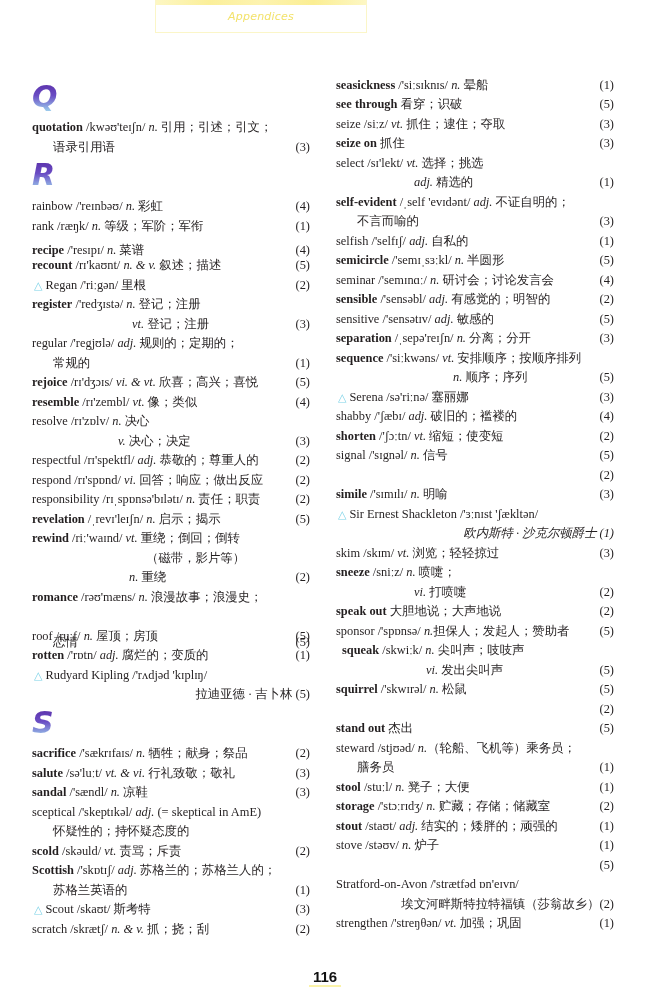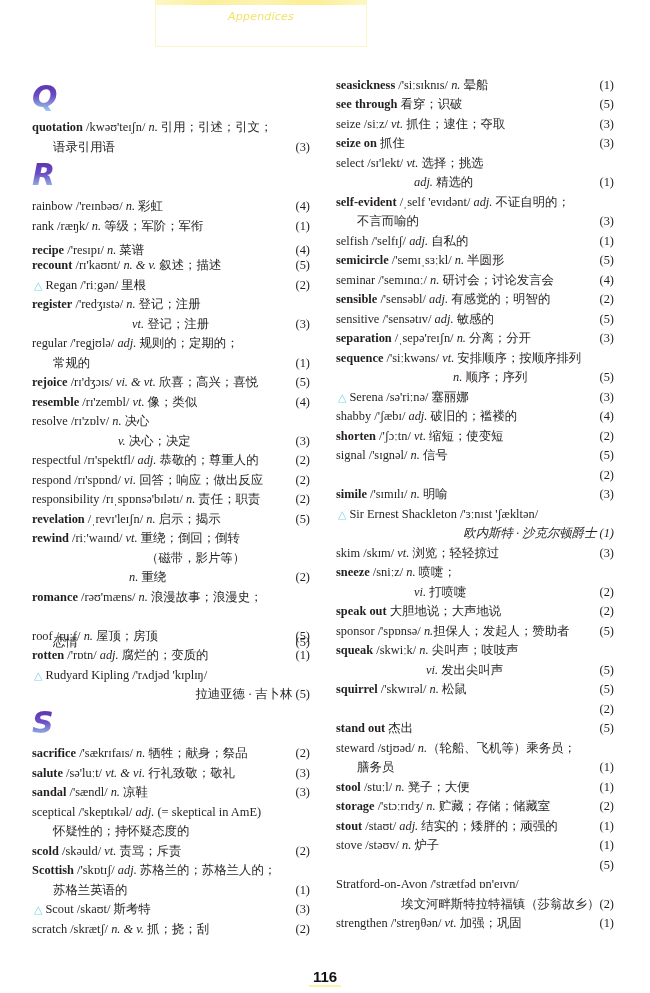--- a/index.html
+++ b/index.html
@@ -1,21 +1,21 @@
 <!DOCTYPE html>
 <html><head>
 <meta charset="utf-8">
 <style>
   html, body { margin:0; padding:0; }
   body {
     width:650px; height:993px; background:#ffffff; position:relative; overflow:hidden;
     font-family: "Liberation Serif", "DejaVu Serif", serif; color:#231f20;
   }
   .header-banner {
-    position:absolute; left:155px; top:0; width:212px; height:47px;
+    position:absolute; left:155px; top:0; width:212px; height:33px;
     border:1px solid #fbf6c8; border-top:none; box-sizing:border-box;
   }
   .header-strip {
     position:absolute; left:0; top:0; width:100%; height:5px;
     background:linear-gradient(90deg,#fdf7c4,#fbef9a,#fdf3b0,#fbee93,#fdf7c4);
   }
   .header-title {
     position:absolute; left:0; right:0; top:10px; text-align:center;
     font-family:"DejaVu Sans", sans-serif; font-style:italic; font-size:11px; color:#f3e26a;
     letter-spacing:0.2px;
@@ -301,21 +301,21 @@
       <span class="num">(2)</span>
     </div>
     <div class="entry" style="top: 601px;">
       <span class="txt"><span class="hw">speak out</span><span>  大胆地说；大声地说</span></span>
       <span class="num">(2)</span>
     </div>
     <div class="entry" style="top: 621px;">
       <span class="txt"><span>sponsor /'spɒnsə/ </span><span class="it">n.</span><span>担保人；发起人；赞助者</span></span>
       <span class="num">(5)</span>
     </div>
-    <div class="entry" style="top: 640px;">
+    <div class="entry" style="top: 640px; margin-left: 6px;">
       <span class="txt"><span class="hw">squeak</span><span> /skwiːk/ </span><span class="it">n.</span><span> 尖叫声；吱吱声</span></span>
     </div>
     <div class="entry" style="top: 660px;">
       <span class="txt" style="left: 90px;"><span class="it">vi.</span><span> 发出尖叫声</span></span>
       <span class="num">(5)</span>
     </div>
     <div class="entry" style="top: 679px;">
       <span class="txt"><span class="hw">squirrel</span><span> /'skwɪrəl/ </span><span class="it">n.</span><span> 松鼠</span></span>
       <span class="num">(5)</span>
     </div>

